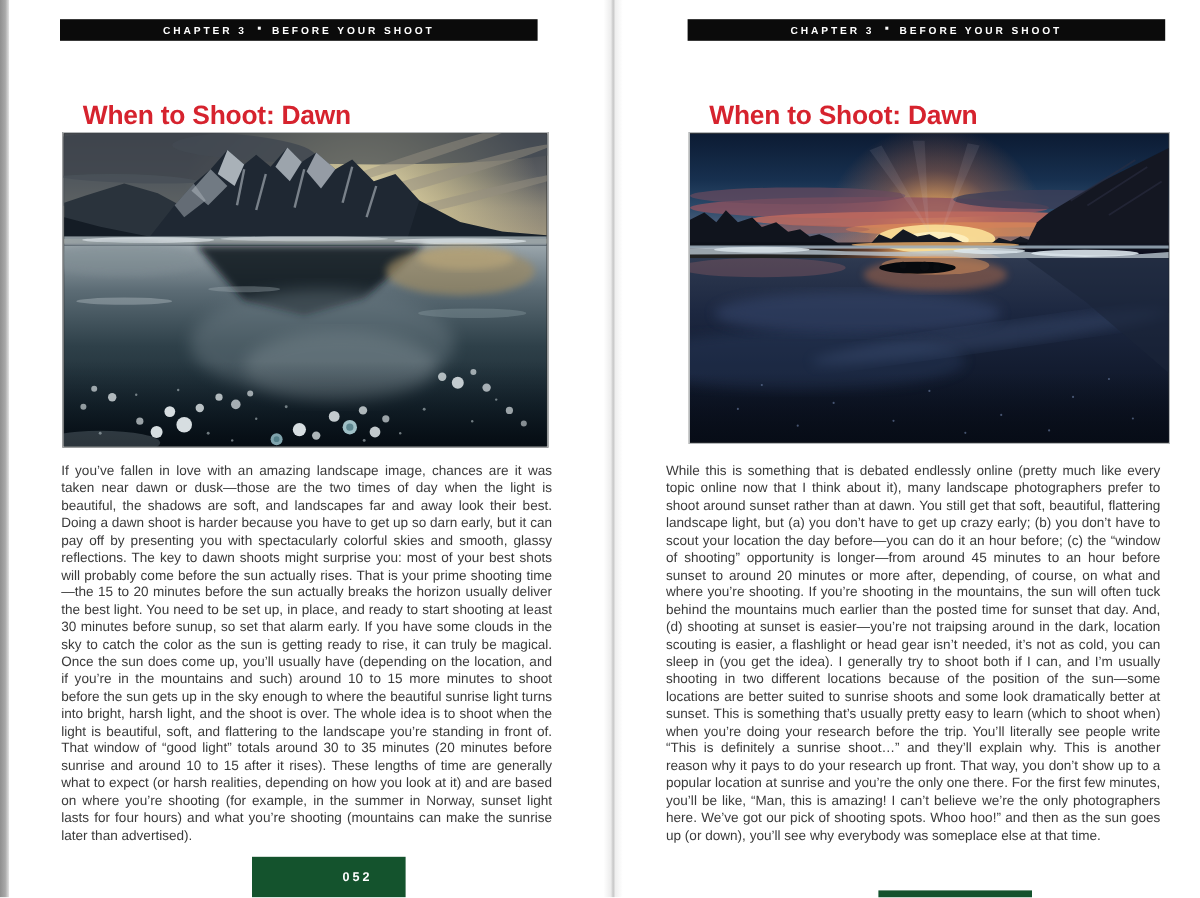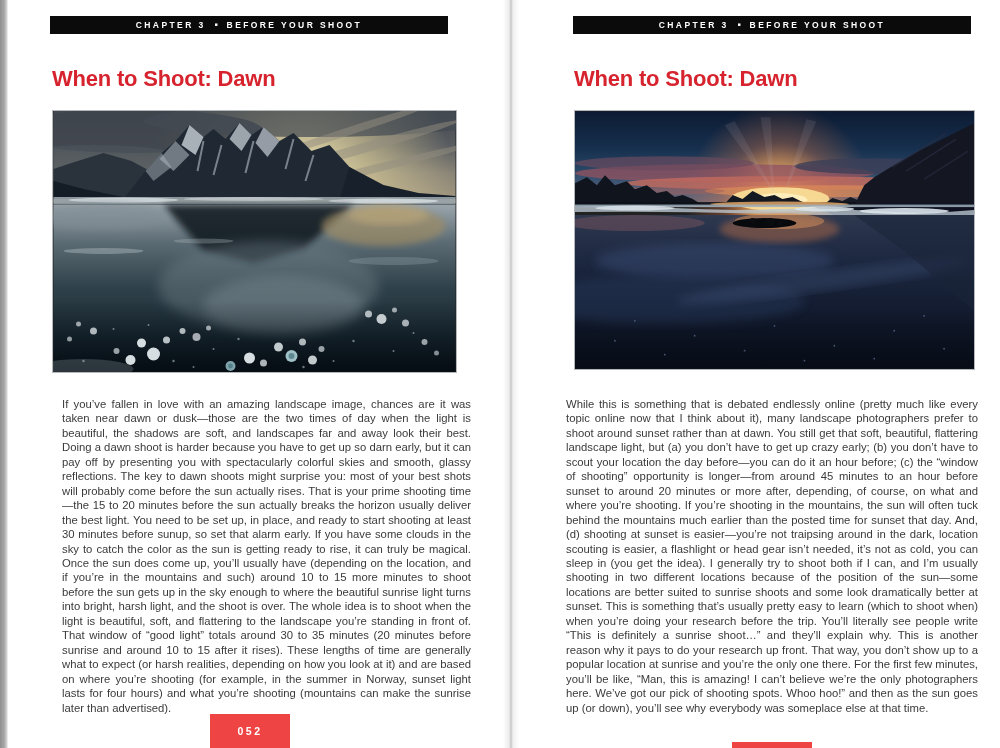--- a/index.html
+++ b/index.html
@@ -8,35 +8,35 @@
   .book-edge{position:absolute;left:0;top:0;width:8px;height:748px;
              background:linear-gradient(to right,#8f8f8f,#a9a9a9 55%,#dcdcdc 90%,#ffffff);}
   .gutter{position:absolute;left:503px;top:0;width:16px;height:748px;
           background:linear-gradient(to right,rgba(0,0,0,0),#ececec 38%,#c6c6c6 50%,#efefef 62%,rgba(0,0,0,0));}
   .chap-bar{position:absolute;top:4px;width:398px;height:18px;background:#0b0b0b;color:#ffffff;
             display:flex;align-items:center;justify-content:center;gap:9px;
             font-size:8.5px;font-weight:bold;letter-spacing:2.4px;margin-top:12px;}
   .chap-bar .sq{font-size:5px;letter-spacing:0;transform:translateY(-1px);}
   .bar-left{left:50px;}
   .bar-right{left:573px;}
-  .page-title{position:absolute;top:66px;margin:0;font-size:22px;font-weight:700;
+  .page-title{position:absolute;top:66px;margin:17px;font-size:22px;font-weight:700;
               letter-spacing:-0.2px;color:#d6232e;line-height:1.2;}
   .title-left{left:52px;}
   .title-right{left:574px;}
   figure{margin:0;position:absolute;top:110px;}
   .fig-left{left:52px;}
   .fig-right{left:574px;}
   figure svg{display:block;border:1px solid #b5b8ba;background:#222;}
   .body-text{position:absolute;top:386px;font-size:11.3px;line-height:14.45px;color:#3a3a3a;
-             text-align:justify;margin:11px;}
+             text-align:justify;margin:0;}
   .body-left{left:51px;width:409px;}
   .body-right{left:555px;width:412px;}
-  .folio{position:absolute;top:714px;width:80px;height:34px;background:#ef4444;color:#ffffff;
+  .folio{position:absolute;top:714px;width:80px;height:34px;background:#14532d;color:#ffffff;
          display:flex;align-items:center;justify-content:center;
-         font-size:10.5px;font-weight:bold;letter-spacing:2.5px;}
+         font-size:10.5px;font-weight:bold;letter-spacing:2.5px;padding-left:48px;}
   .folio-left{left:210px;}
   .folio-right{left:732px;margin-top:28px;}
 </style>
 </head>
 <body>
 
 <div class="canvas">
 
   <div class="book-edge"></div>
   <div class="gutter"></div>

